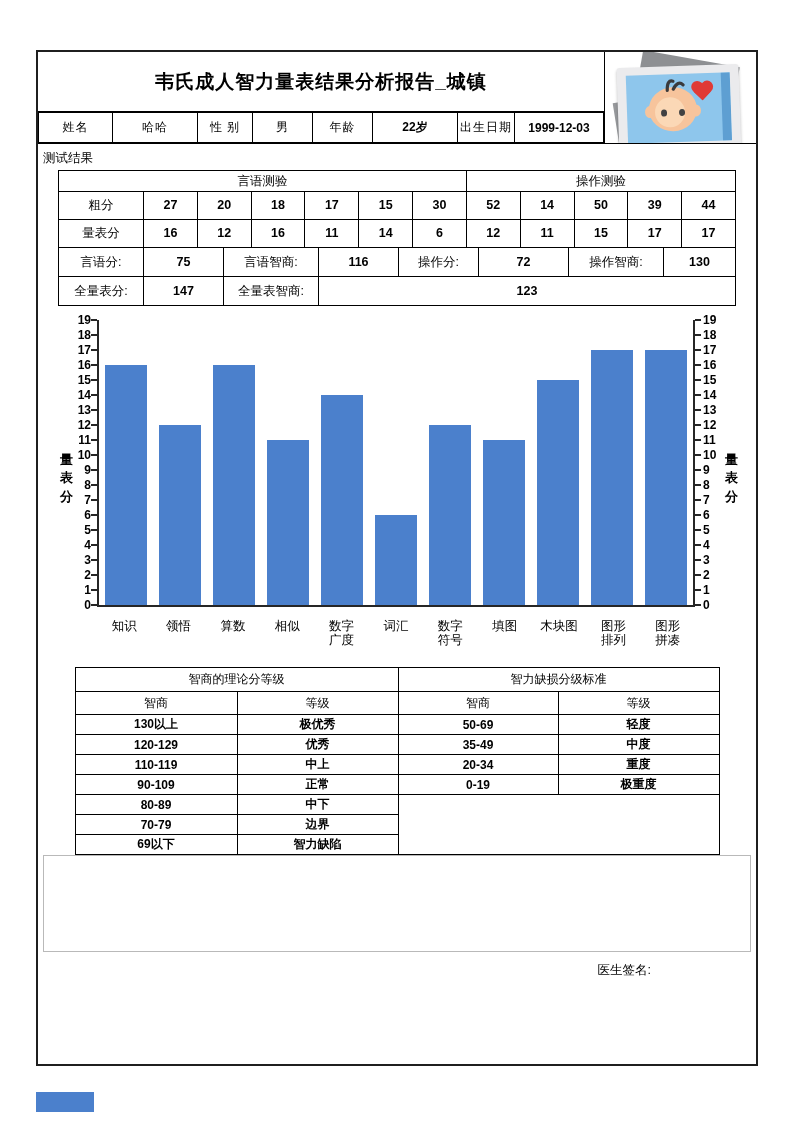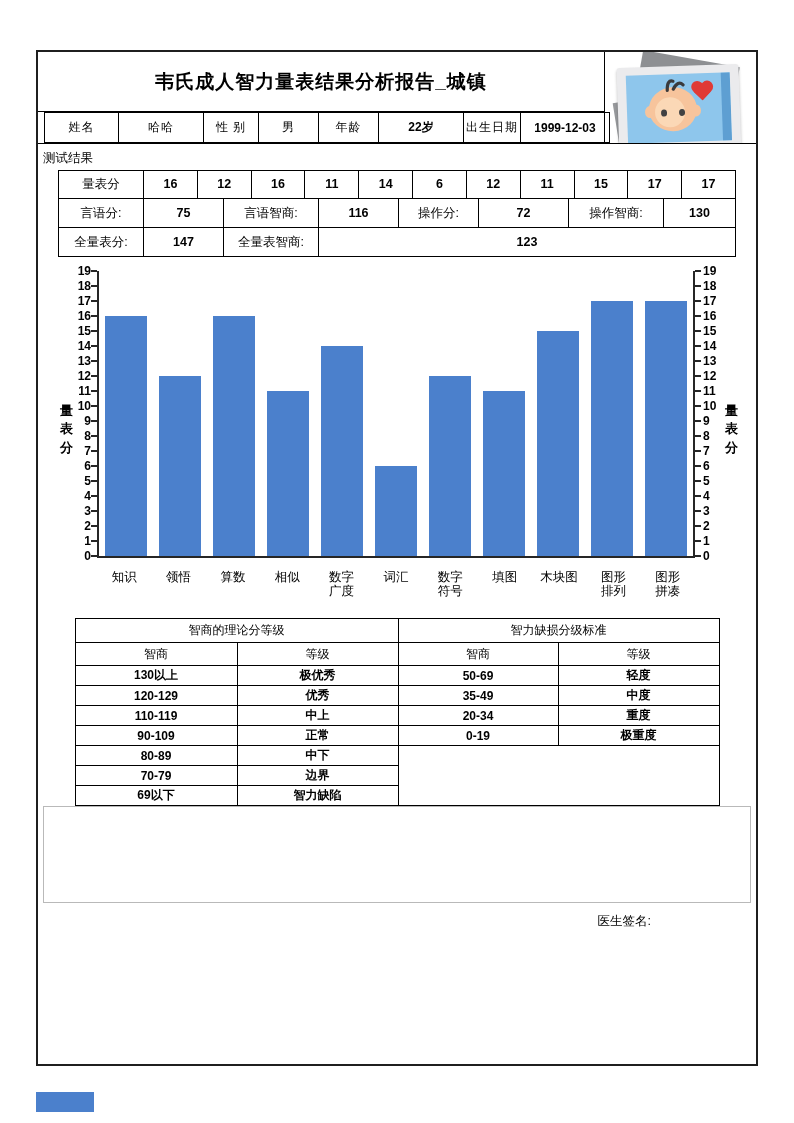--- a/index.html
+++ b/index.html
@@ -5,21 +5,21 @@
   html,body { margin:0; padding:0; background:#fff; }
   .page { position:relative; width:794px; height:1123px; background:#ffffff;
           font-family:"Liberation Sans",sans-serif; color:#000; overflow:hidden; }
   .frame { position:absolute; left:36px; top:50px; width:722px; height:1016px;
            border:2px solid #1f1f1f; box-sizing:border-box; background:#fff; }
 
   
   .header { display:grid; grid-template-columns:1fr 152px; border-bottom:1px solid #000; }
   .title-row { height:59px; display:flex; align-items:center; justify-content:center;
                border-bottom:1px solid #000; font-size:19px; font-weight:600; letter-spacing:1px; }
-  table.info { width:100%; border-collapse:collapse; table-layout:fixed;margin-left:6px; }
+  table.info { width:100%; border-collapse:collapse; table-layout:fixed; }
   table.info td { border:1px solid #000; height:29px; text-align:center; font-size:12px; padding:0 1px; overflow:hidden; }
   table.info td.lbl { font-family:"Liberation Serif",serif; letter-spacing:1px; }
   table.info td.val { font-weight:600; font-family:"Liberation Sans",sans-serif; }
   .icon-cell { border-left:1px solid #000; position:relative; overflow:hidden; }
 
   
   .g-rect { position:absolute; }
   .g1 { left:30px; top:6px; width:98px; height:86px; background:#8e9093; transform:rotate(10deg); }
   .g2 { left:12px; top:42px; width:112px; height:64px; background:#97999c; transform:rotate(-9deg); }
   .wframe { position:absolute; left:13px; top:14px; width:122px; height:90px; background:#ebebed;
@@ -140,20 +140,38 @@
       </div>
     </div>
 
     <div class="section-label">测试结果</div>
 
     <table class="results">
       <colgroup>
           <col style="width:85px">
         </colgroup>
       <tbody>
+          <tr class="h-group">
+        <td colspan="7">言语测验</td>
+        <td colspan="5">操作测验</td>
+      </tr>
+      <tr class="h-score" id="row-raw">
+        <td>粗分</td>
+      <td class="num">27</td>
+            <td class="num">20</td>
+            <td class="num">18</td>
+            <td class="num">17</td>
+            <td class="num">15</td>
+            <td class="num">30</td>
+            <td class="num">52</td>
+            <td class="num">14</td>
+            <td class="num">50</td>
+            <td class="num">39</td>
+            <td class="num">44</td>
+          </tr>
       <tr class="h-score" id="row-scale">
         <td>量表分</td>
       <td class="num">16</td>
             <td class="num">12</td>
             <td class="num">16</td>
             <td class="num">11</td>
             <td class="num">14</td>
             <td class="num">6</td>
             <td class="num">12</td>
             <td class="num">11</td>

